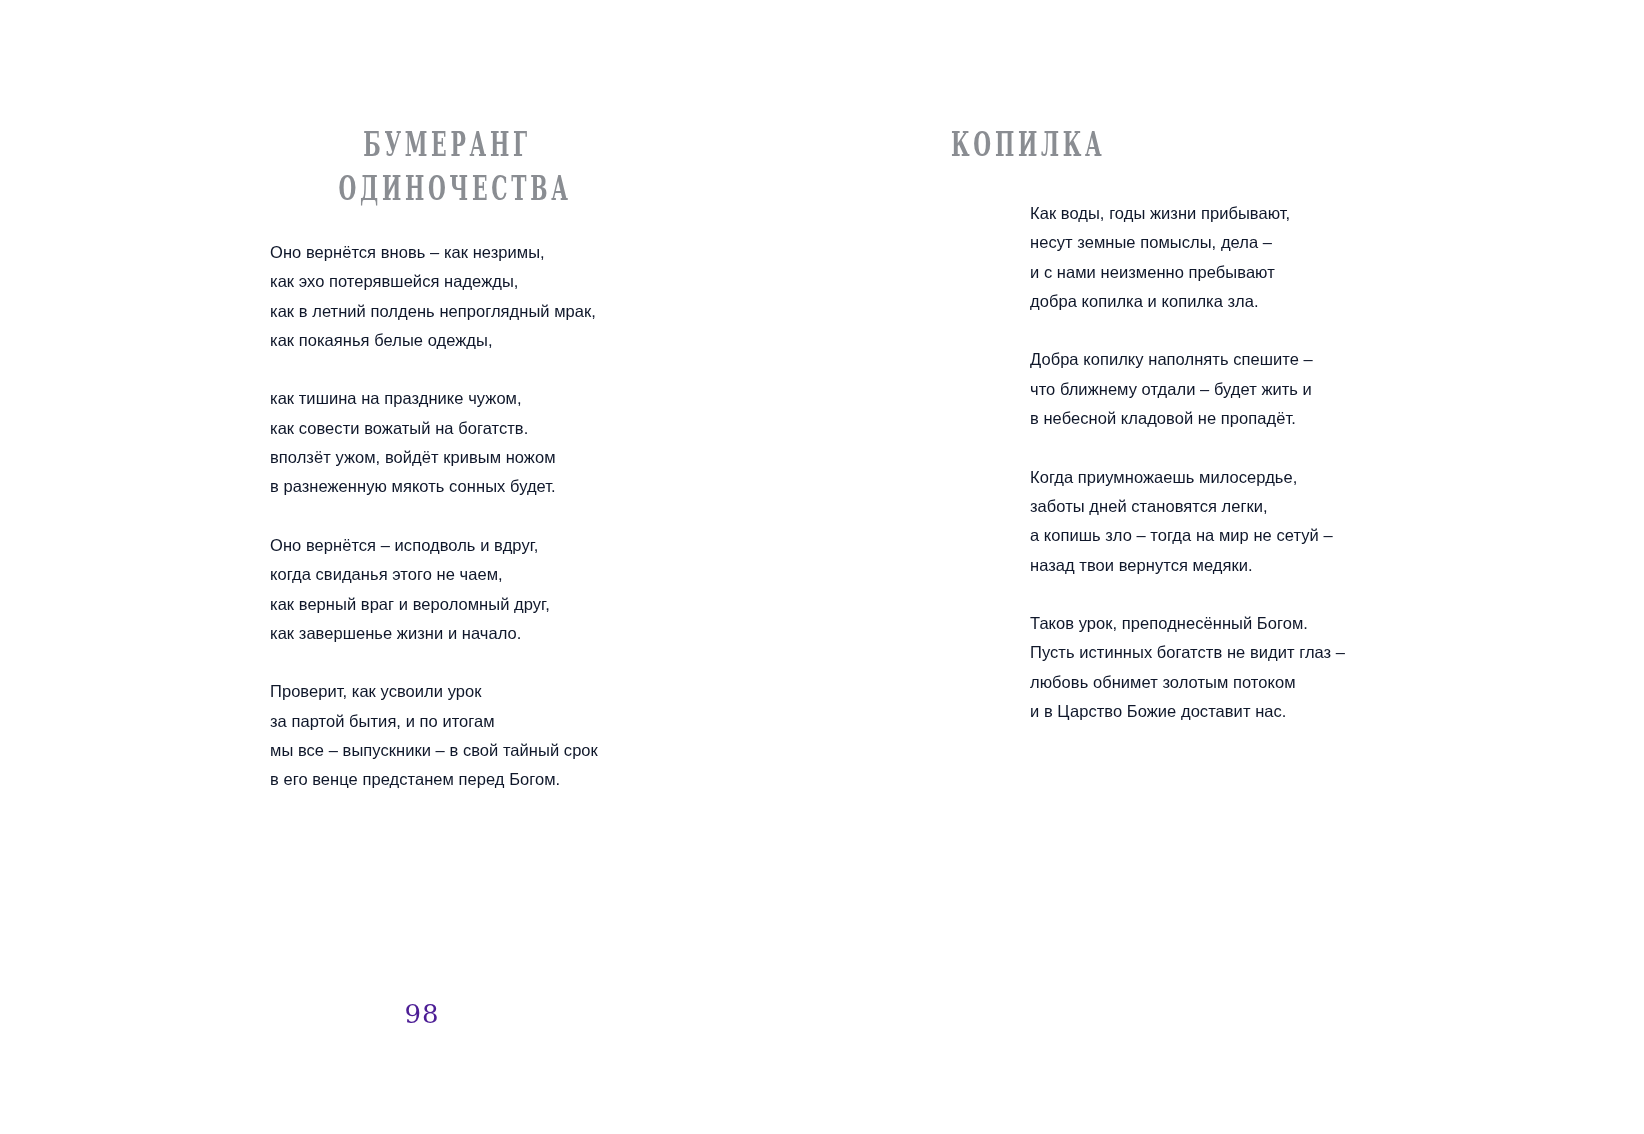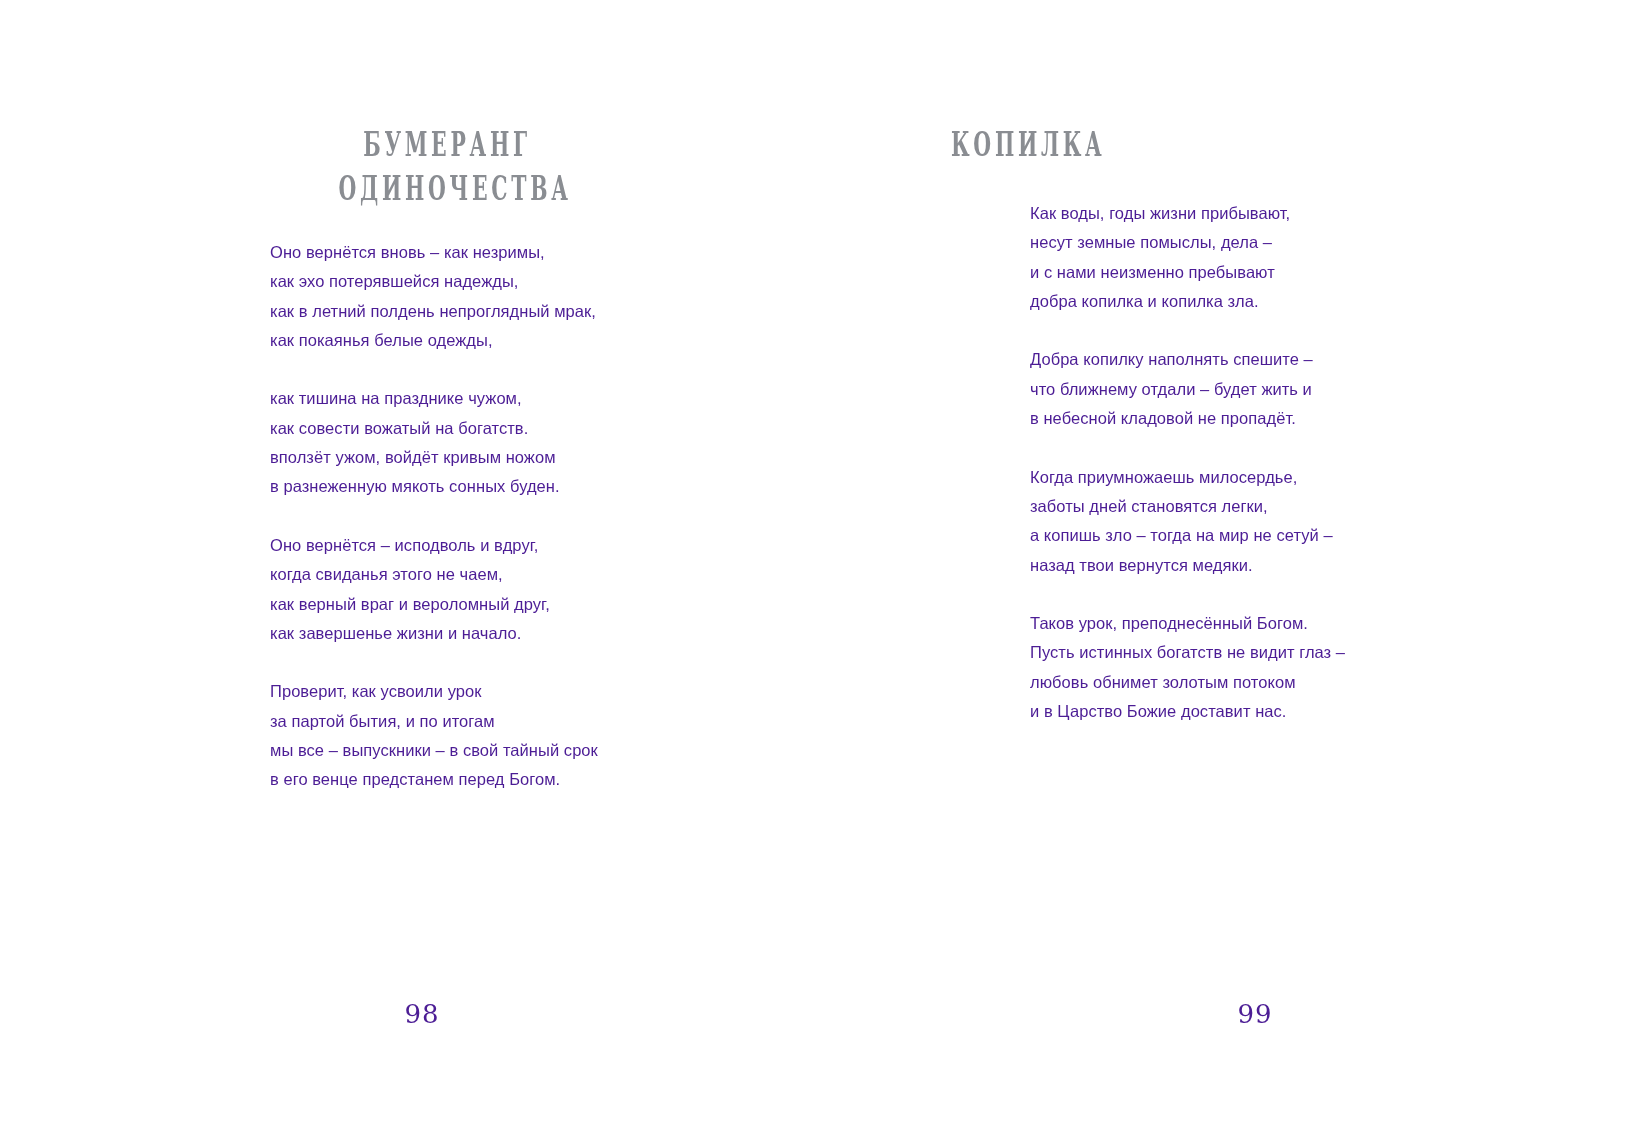--- a/index.html
+++ b/index.html
@@ -49,21 +49,21 @@
     position: absolute;
     left: 1028px - 822px;
     top: 123px;
     width: 350px;
     text-align: right;
   }
 
   
   .poem-body {
     position: absolute;
-    color: #4c1d95;
+    color: #0f172a;
     font-family: "Liberation Sans", sans-serif;
     font-size: 16.5px;
     line-height: 29.3px;
     letter-spacing: 0.05px;
     white-space: nowrap;
   }
   .body-left {
     left: 258px;
     top: 238px;
   }
@@ -104,21 +104,21 @@
         <p class="stanza">
           <span class="line">Оно вернётся вновь – как незримы,</span>
           <span class="line">как эхо потерявшейся надежды,</span>
           <span class="line">как в летний полдень непроглядный мрак,</span>
           <span class="line">как покаянья белые одежды,</span>
         </p>
         <p class="stanza">
           <span class="line">как тишина на празднике чужом,</span>
           <span class="line">как совести вожатый на богатств.</span>
           <span class="line">вползёт ужом, войдёт кривым ножом</span>
-          <span class="line">в разнеженную мякоть сонных буден.</span>
+          <span class="line">в разнеженную мякоть сонных будет.</span>
         </p>
         <p class="stanza">
           <span class="line">Оно вернётся – исподволь и вдруг,</span>
           <span class="line">когда свиданья этого не чаем,</span>
           <span class="line">как верный враг и вероломный друг,</span>
           <span class="line">как завершенье жизни и начало.</span>
         </p>
         <p class="stanza">
           <span class="line">Проверит, как усвоили урок</span>
           <span class="line">за партой бытия, и по итогам</span>
@@ -155,16 +155,15 @@
           <span class="line">назад твои вернутся медяки.</span>
         </p>
         <p class="stanza">
           <span class="line">Таков урок, преподнесённый Богом.</span>
           <span class="line">Пусть истинных богатств не видит глаз –</span>
           <span class="line">любовь обнимет золотым потоком</span>
           <span class="line">и в Царство Божие доставит нас.</span>
         </p>
       </div>
 
-    <div class="folio folio-right">99</div>
   </div>
 
 </div>
 
 </body></html>

